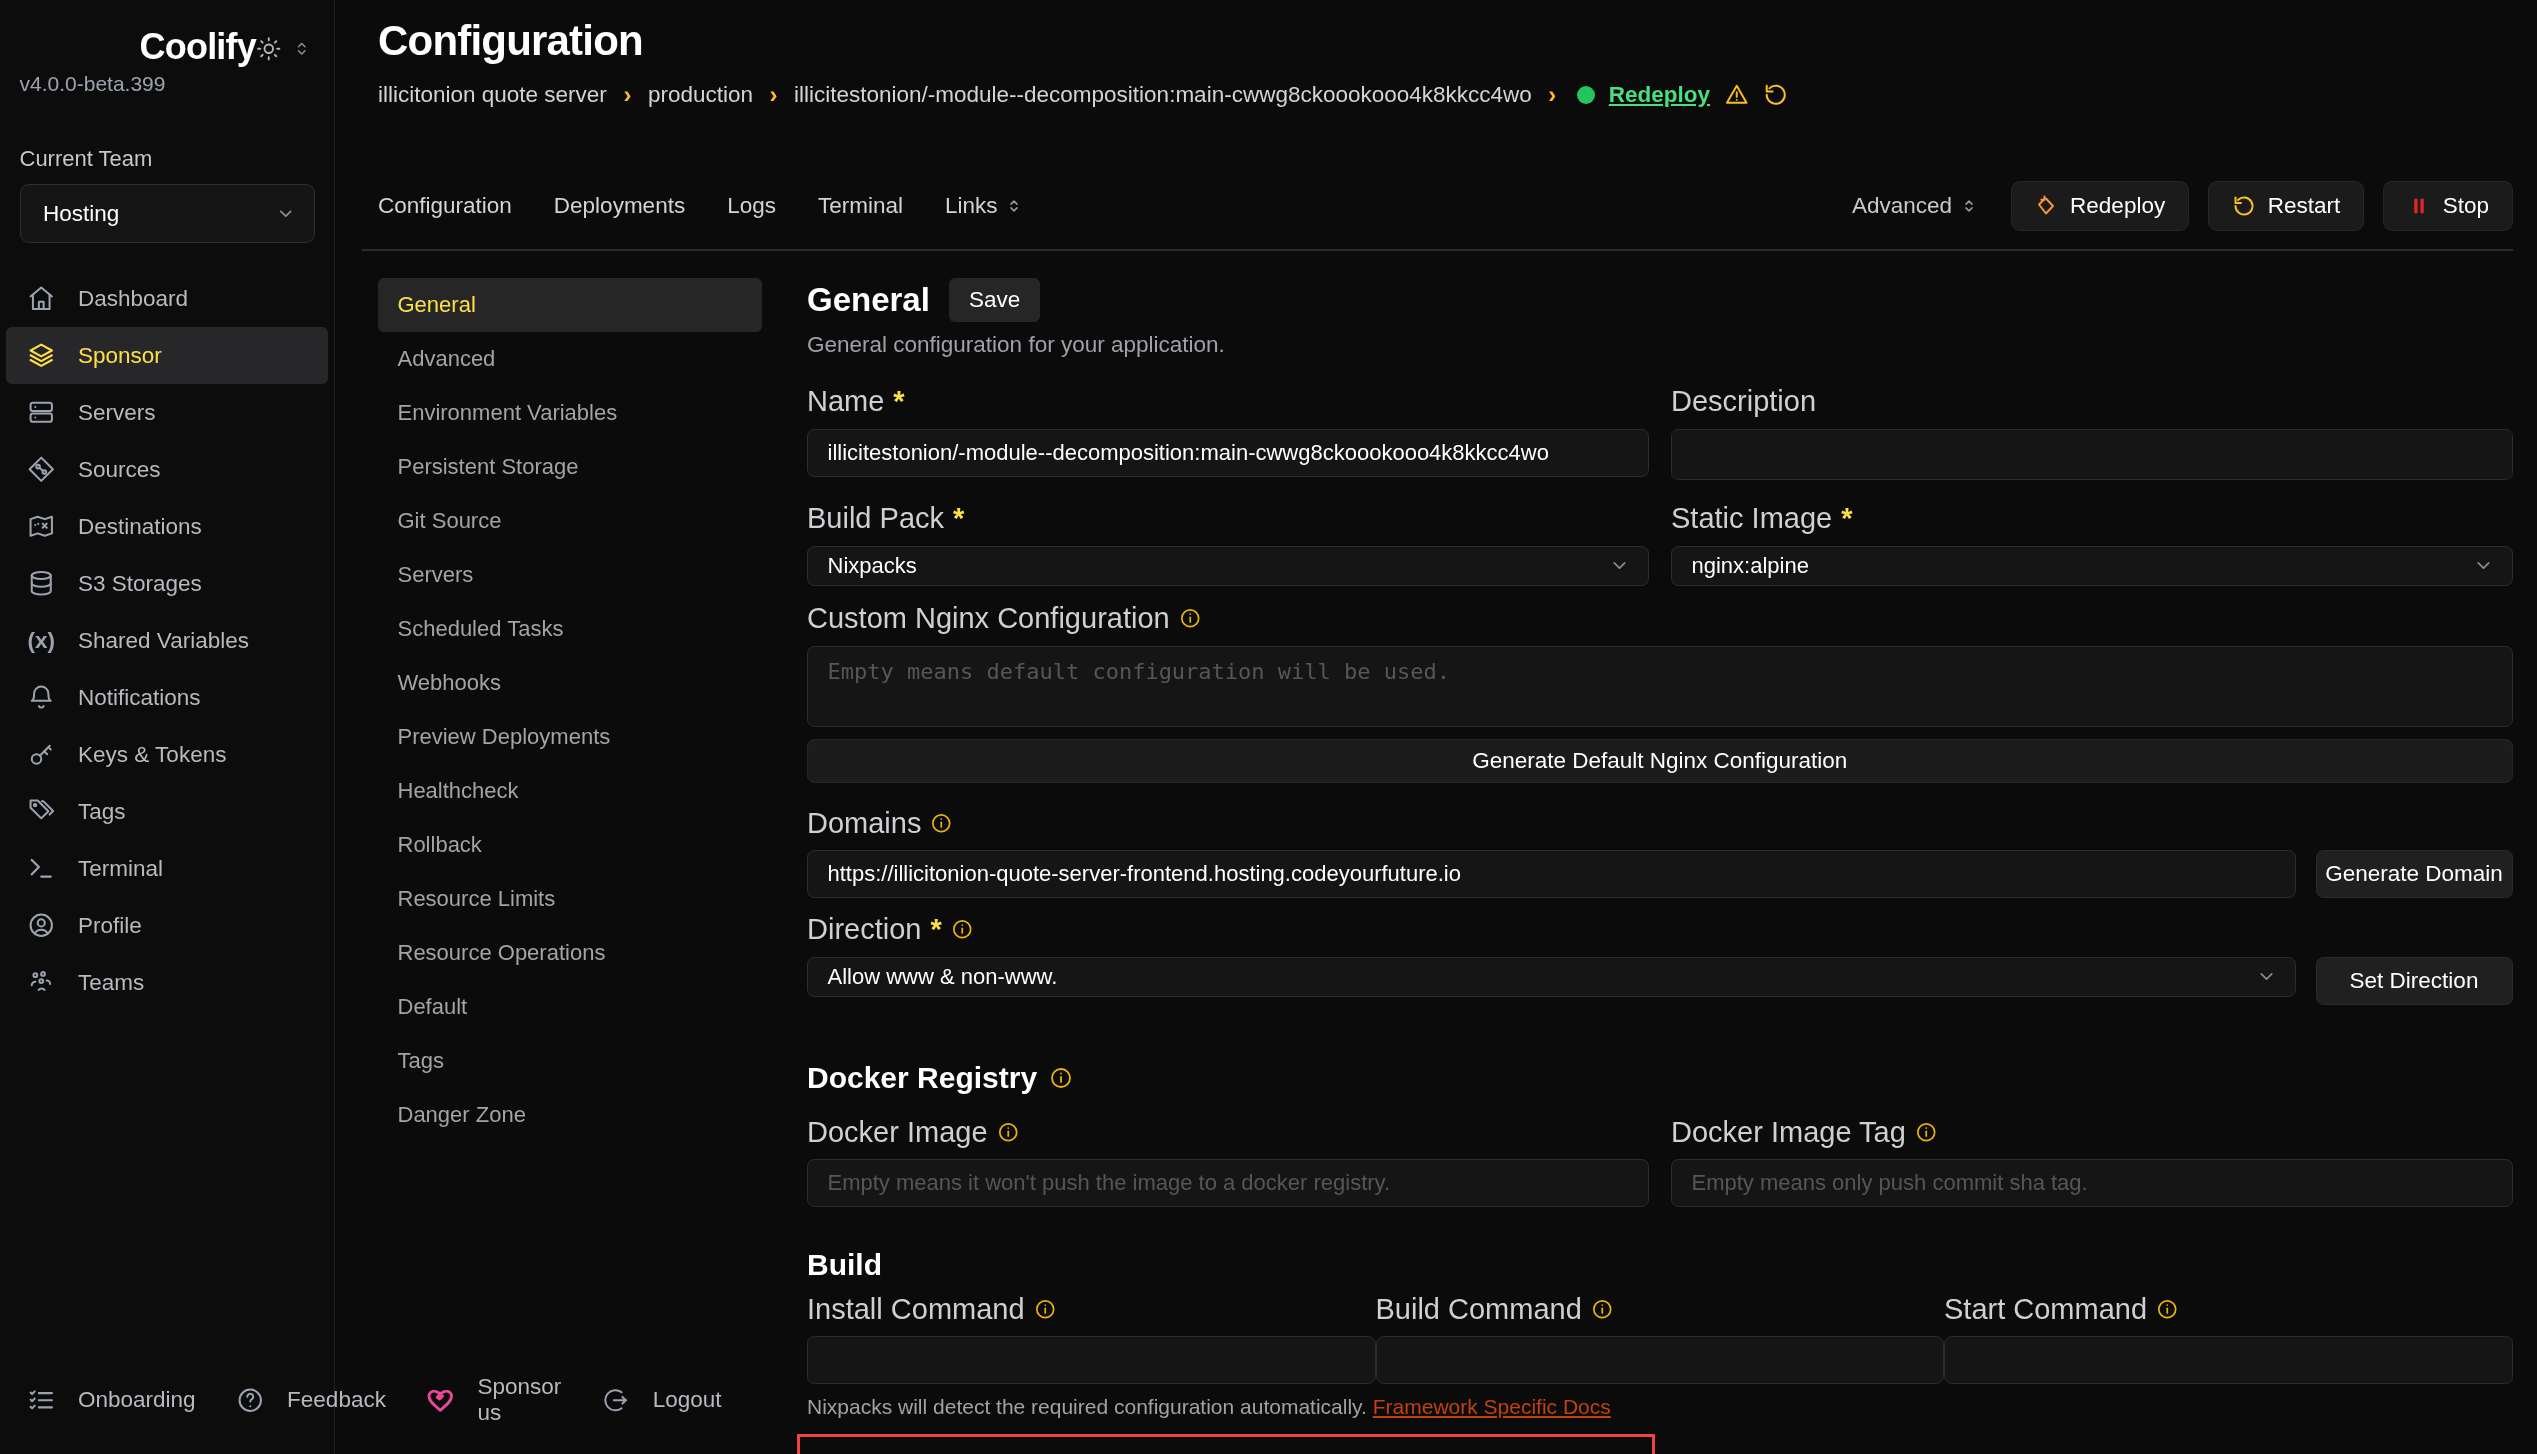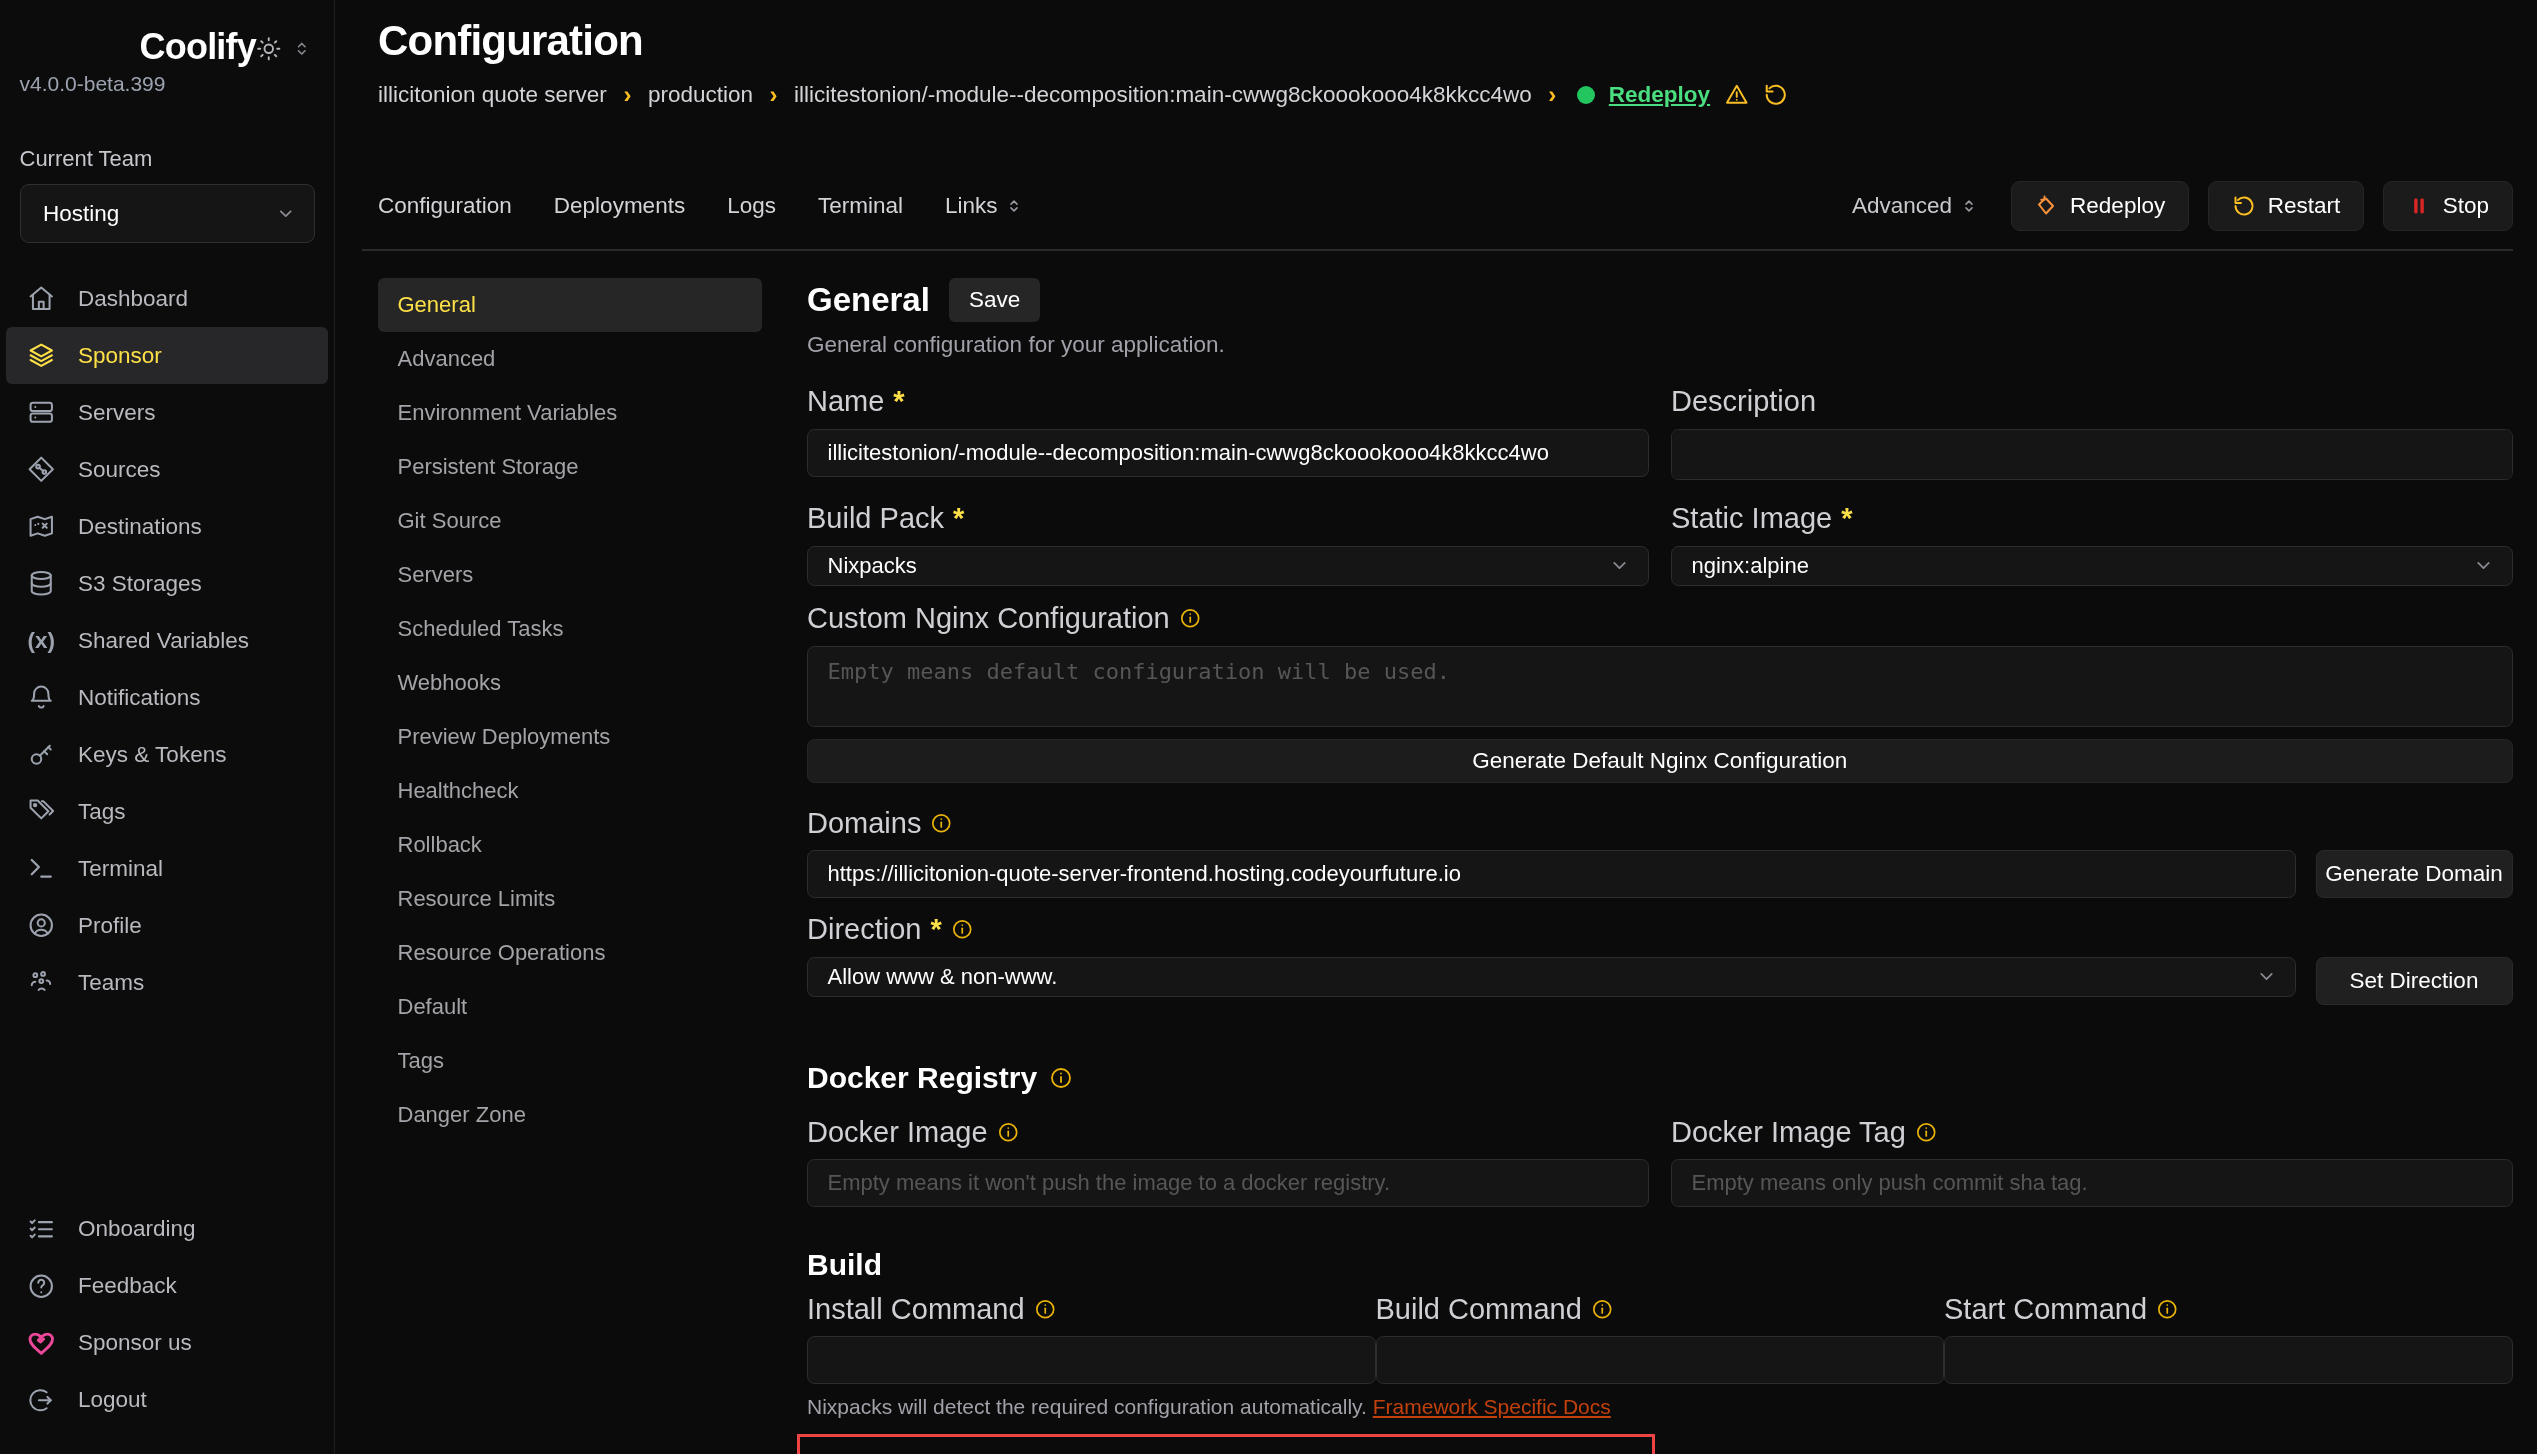--- a/index.html
+++ b/index.html
@@ -15,21 +15,21 @@
 
   
   .sidebar{position:absolute;left:0;top:0;bottom:0;width:335px;background:#0c0c0c;border-right:1.5px solid #1f1f1f;display:flex;flex-direction:column}
   .logo-row{display:flex;align-items:flex-start;justify-content:flex-end;padding:25.5px 22.5px 0 19.5px}
   .logo{font-size:36px;font-weight:700;letter-spacing:-0.8px}
   .logo-icons{display:flex;align-items:center;gap:10.5px;margin-top:10.5px}
   .version{padding:4.5px 0 0 19.5px;font-size:21px;color:var(--dim)}
   .team-label{padding:50px 0 0 19.5px;font-size:22px;color:#c6c6cc}
   .team-select{margin:12px 19.5px 0 19.5px;height:59px;background:#151515;border:1.5px solid #2f2f2f;border-radius:9px;display:flex;align-items:center;justify-content:space-between;padding:0 18px 0 22.5px;font-size:22.5px;cursor:pointer}
   .nav-main{margin-top:27px;display:flex;flex-direction:column}
-  .nav-bottom{margin-top:auto;margin-bottom:25.5px;display:flex;flex-direction:column}
+  .nav-bottom{margin-top:auto;margin-bottom:25.5px;display:flex;flex-direction:row}
   .nav-item{height:57px;display:flex;align-items:center;gap:22.5px;padding:0 7.5px 0 21px;font-size:22.5px;color:#b9b9bf;margin:0 6px;border-radius:6px;cursor:pointer}
   .nav-item .icon{color:#9ca3af;flex:0 0 auto}
   .nav-item.active{background:var(--hl);color:var(--yellow)}
   .nav-item.active .icon{color:var(--yellow)}
   .glyph{font-size:22.5px;font-weight:700;color:#9ca3af;width:28.5px;text-align:center}
   .icon{display:block}
 
   
   .main{position:absolute;left:336px;top:0;right:0;bottom:0;padding:16.5px 25.5px 0 42px}
   h1.page-title{font-size:42px;font-weight:700;letter-spacing:-0.8px}

